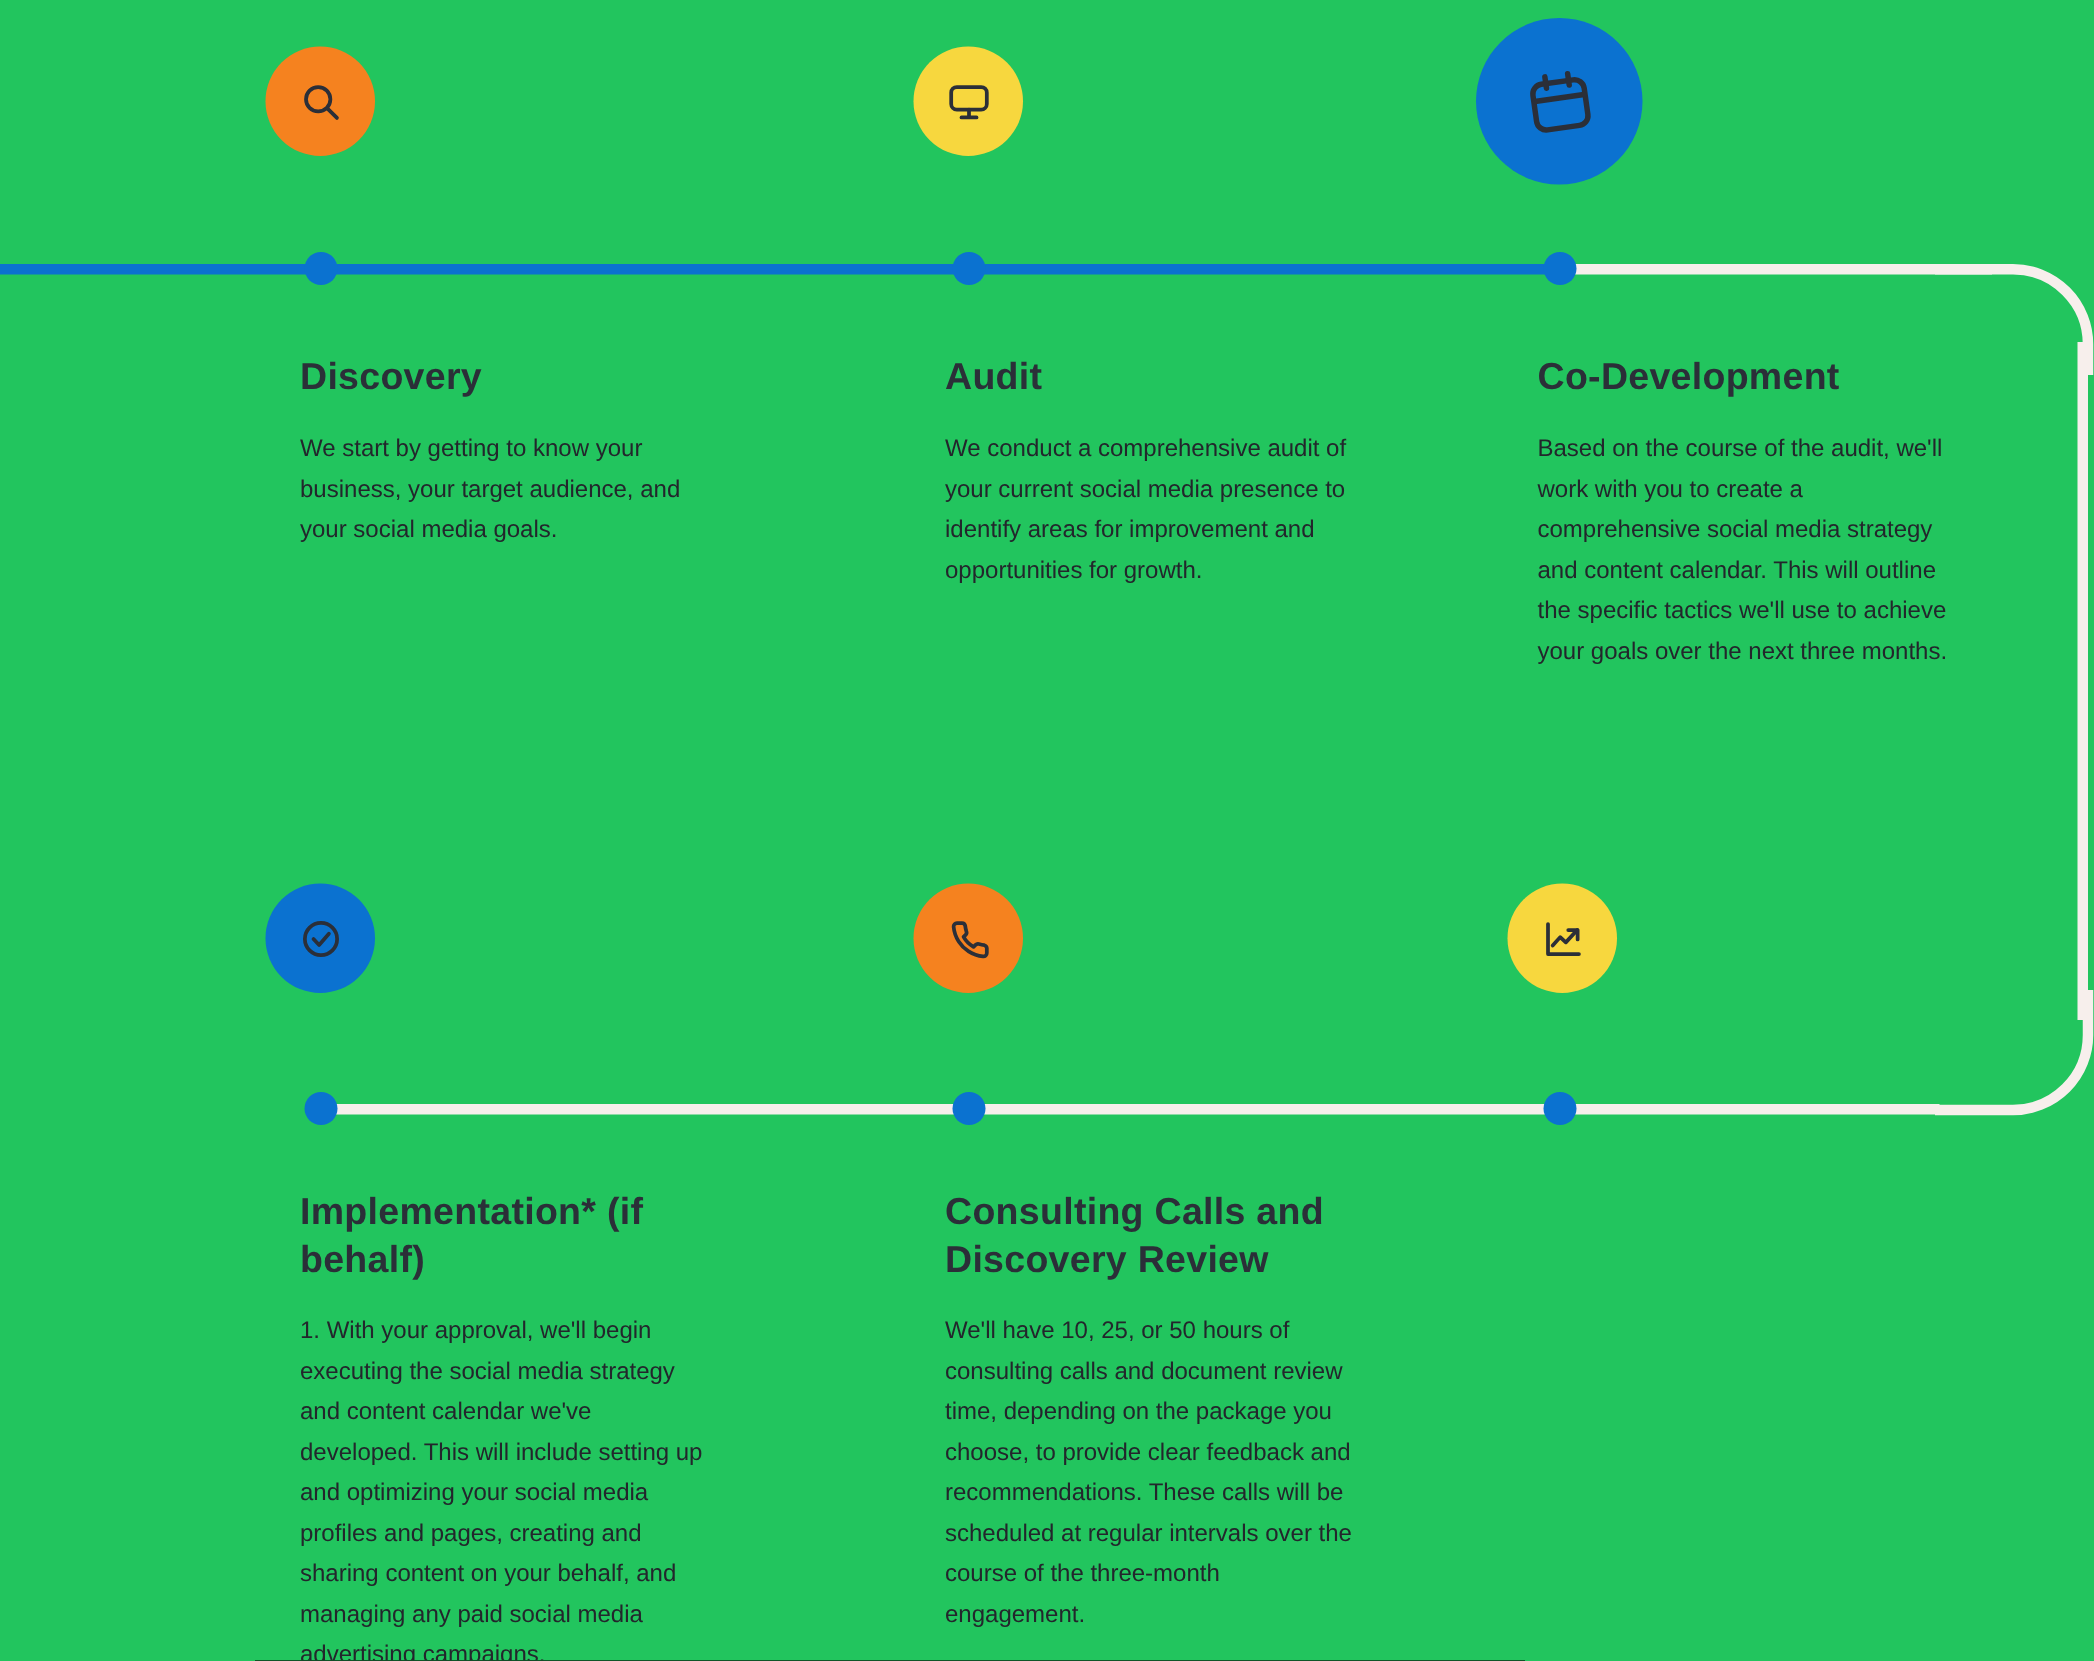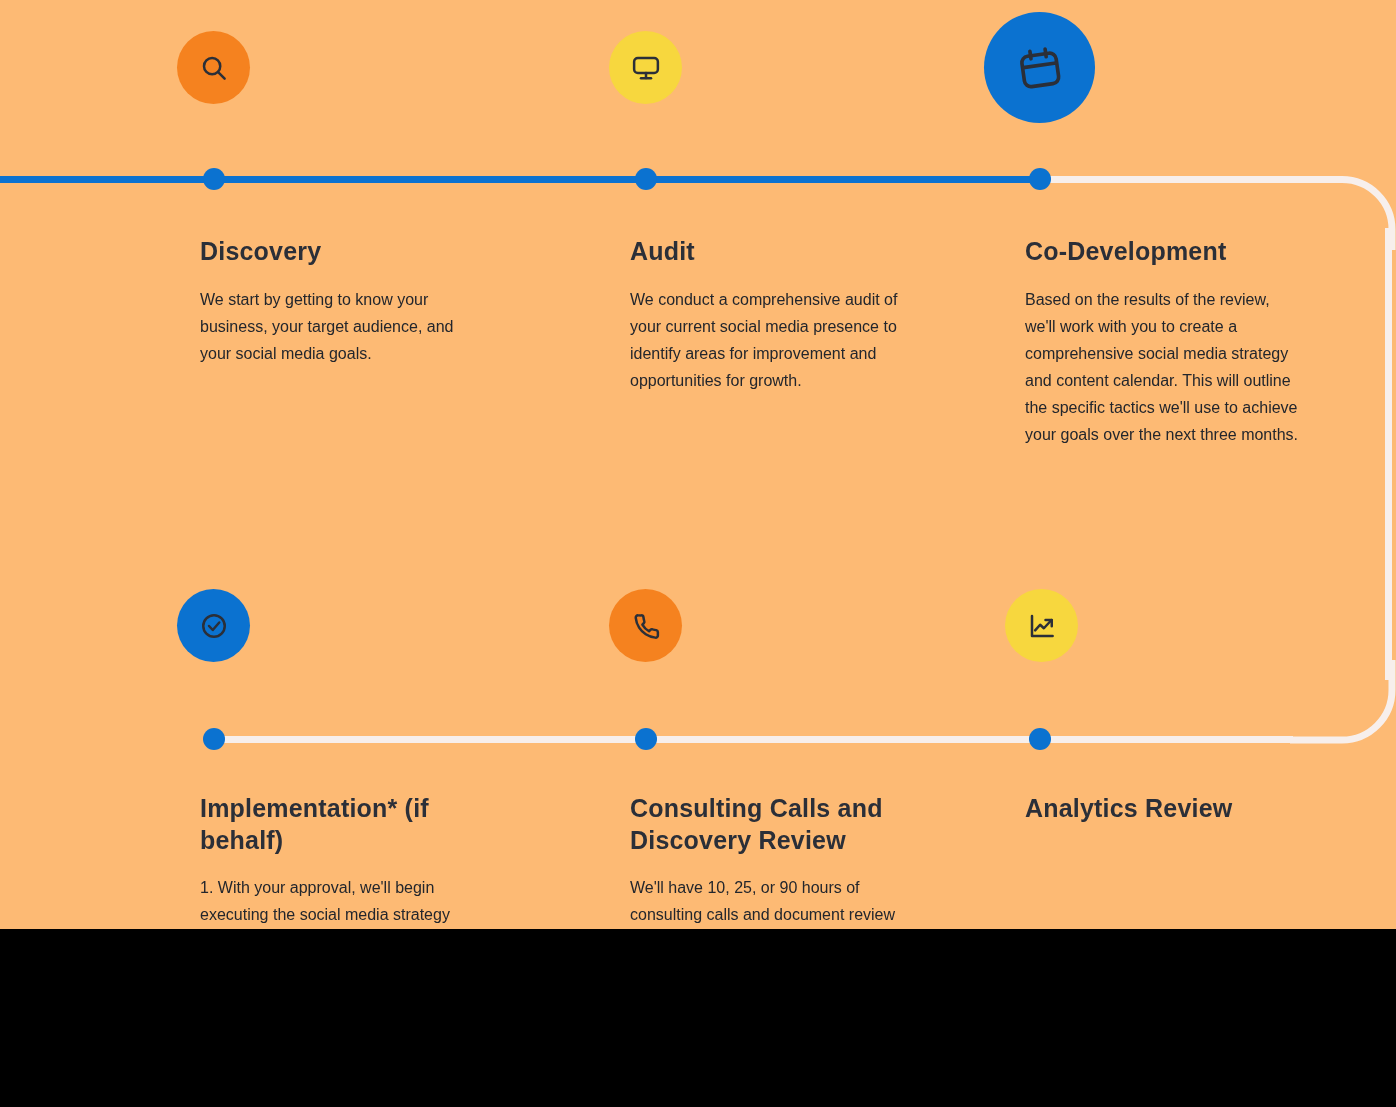--- a/index.html
+++ b/index.html
@@ -7,22 +7,22 @@
     padding: 0;
     background: #000000;
   }
   body {
     font-family: "Liberation Sans", sans-serif;
     -webkit-font-smoothing: antialiased;
   }
   #stage {
     position: relative;
     width: 1396px;
-    height: 929px;
-    background: #fdba74;
+    height: 1107px;
+    background: #22c55e;
     overflow: hidden;
   }
 
   
   .icon-badge {
     position: absolute;
     border-radius: 50%;
     display: flex;
     align-items: center;
     justify-content: center;
@@ -169,30 +169,29 @@
     <p>We start by getting to know your business, your target audience, and your social media goals.</p>
   </div>
 
   <div class="col" style="left:630px; top:236px; width:280px;">
     <h3>Audit</h3>
     <p>We conduct a comprehensive audit of your current social media presence to identify areas for improvement and opportunities for growth.</p>
   </div>
 
   <div class="col" style="left:1025px; top:236px; width:275px;">
     <h3>Co-Development</h3>
-    <p>Based on the results of the review, we'll work with you to create a comprehensive social media strategy and content calendar. This will outline the specific tactics we'll use to achieve your goals over the next three months.</p>
+    <p>Based on the course of the audit, we'll work with you to create a comprehensive social media strategy and content calendar. This will outline the specific tactics we'll use to achieve your goals over the next three months.</p>
   </div>
 
   <div class="col" style="left:200px; top:793px; width:275px;">
     <h3>Implementation* (if behalf)</h3>
     <p>1. With your approval, we'll begin executing the social media strategy and content calendar we've developed. This will include setting up and optimizing your social media profiles and pages, creating and sharing content on your behalf, and managing any paid social media advertising campaigns.</p>
   </div>
 
   <div class="col" style="left:630px; top:793px; width:280px;">
     <h3>Consulting Calls and Discovery Review</h3>
-    <p>We'll have 10, 25, or 90 hours of consulting calls and document review time, depending on the package you choose, to provide clear feedback and recommendations. These calls will be scheduled at regular intervals over the course of the three-month engagement.</p>
+    <p>We'll have 10, 25, or 50 hours of consulting calls and document review time, depending on the package you choose, to provide clear feedback and recommendations. These calls will be scheduled at regular intervals over the course of the three-month engagement.</p>
   </div>
 
   <div class="col gap-heading" style="left:1025px; top:793px; width:275px;">
-    <h3>Analytics Review</h3>
   </div>
 
 </div>
 
 </body></html>

